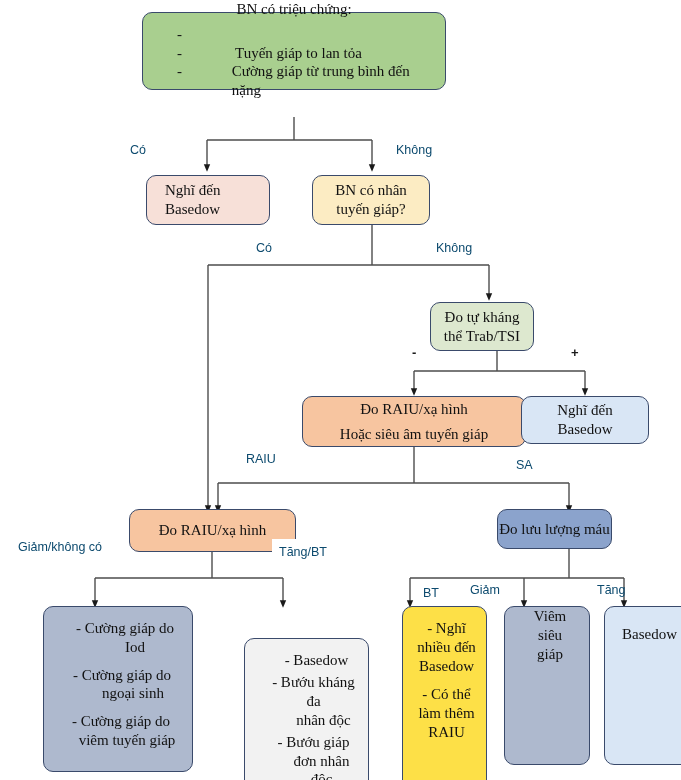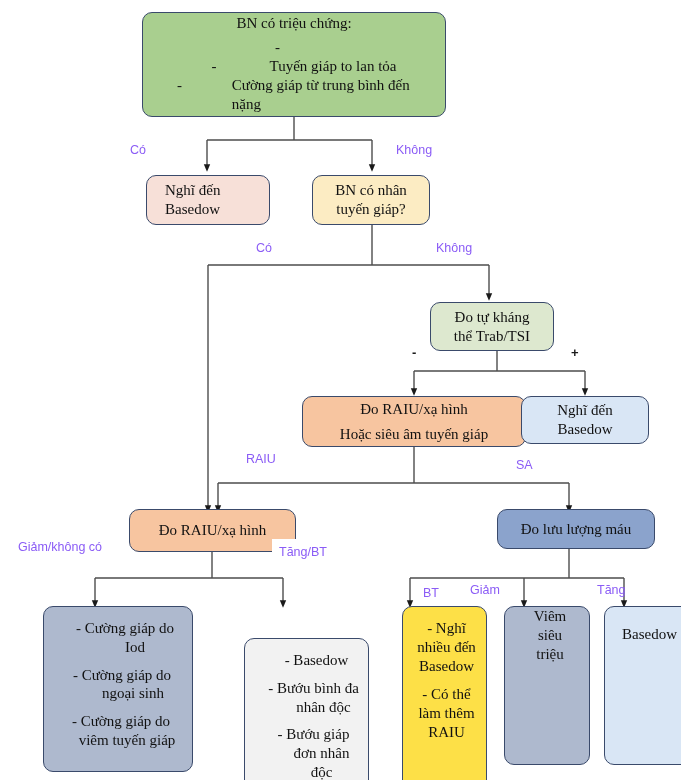--- a/index.html
+++ b/index.html
@@ -35,21 +35,21 @@
     color:#111;
     z-index:3;
   }
   .node .line{display:block;}
   .center{text-align:center;}
   .left{text-align:center;margin-left:23px;}
   .edge-label{
     position:absolute;
     font-family:"Liberation Sans", sans-serif;
     font-size:12.5px;
-    color:#8b5cf6;
+    color:#0c4a6e;
     white-space:nowrap;
     z-index:4;
   }
   .sym-label{
     position:absolute;
     font-family:"Liberation Sans", sans-serif;
     font-size:13px;
     font-weight:bold;
     color:#1a1a1a;
     z-index:4;
@@ -105,21 +105,21 @@
       <path d="M283,578 L283,604" marker-end="url(#ah)"></path>
 
       <path d="M569,549 L569,578"></path>
       <path d="M410,578 L624,578"></path>
       <path d="M410,578 L410,604" marker-end="url(#ah)"></path>
       <path d="M524,578 L524,604" marker-end="url(#ah)"></path>
       <path d="M624,578 L624,604" marker-end="url(#ah)"></path>
     </g>
   </svg>
 
-  <div class="node pad-root" style="left:142px;top:12px;width:304px;height:105px;background:#a9cf8f;align-items:center;">
+  <div class="node pad-root" style="left:142px;top:12px;width:304px;height:78px;background:#a9cf8f;">
     <div class="center" style="margin-bottom:6px;">BN có triệu chứng:</div>
     <div class="bullet-row">
       <span class="bullet-dash">-</span>
     </div>
     <div class="bullet-row">
       <span class="bullet-dash">-</span>
       <span>Tuyến giáp to lan tỏa</span>
     </div>
     <div class="bullet-row">
       <span class="bullet-dash">-</span>
@@ -130,80 +130,80 @@
   <div class="node center" style="left:146px;top:175px;width:124px;height:50px;background:#f7e0d8;padding-left:18px;align-items:flex-start;">
     <span class="line">Nghĩ đến</span>
     <span class="line">Basedow</span>
   </div>
 
   <div class="node center" style="left:312px;top:175px;width:118px;height:50px;background:#fcecc3;align-items:center;">
     <span class="line">BN có nhân</span>
     <span class="line">tuyến giáp?</span>
   </div>
 
-  <div class="node center" style="left:430px;top:302px;width:124px;height:49px;background:#dde8cf;align-items:center;">
+  <div class="node center" style="left:430px;top:302px;width:104px;height:49px;background:#dde8cf;align-items:center;">
     <span class="line">Đo tự kháng</span>
     <span class="line">thể Trab/TSI</span>
   </div>
 
   <div class="node center" style="left:302px;top:396px;width:224px;height:51px;background:#f7c5a0;align-items:center;gap:6px;">
     <span class="line">Đo RAIU/xạ hình</span>
     <span class="line">Hoặc siêu âm tuyến giáp</span>
   </div>
 
   <div class="node center" style="left:521px;top:396px;width:128px;height:48px;background:#d9e6f5;align-items:center;">
     <span class="line">Nghĩ đến</span>
     <span class="line">Basedow</span>
   </div>
 
   <div class="node center" style="left:129px;top:509px;width:167px;height:43px;background:#f7c5a0;align-items:center;">
     <span class="line">Đo RAIU/xạ hình</span>
   </div>
   <div class="occluder" style="left:272px;top:539px;width:58px;height:17px;"></div>
 
-  <div class="node center" style="left:497px;top:509px;width:158px;height:40px;background:#8ba3cc;align-items:center;">
+  <div class="node center" style="left:497px;top:509px;width:115px;height:40px;background:#8ba3cc;align-items:center;">
     <span class="line">Đo lưu lượng máu</span>
   </div>
 
   <div class="node left" style="left:20px;top:606px;width:150px;height:166px;background:#aeb9ce;padding:12px 10px 10px 14px;justify-content:flex-start;">
     <span class="line" style="padding-left:10px;">- Cường giáp do</span>
     <span class="line" style="padding-left:30px;">Iod</span>
     <span class="line" style="height:9px;"></span>
     <span class="line" style="padding-left:4px;">- Cường giáp do</span>
     <span class="line" style="padding-left:26px;">ngoại sinh</span>
     <span class="line" style="height:9px;"></span>
     <span class="line" style="padding-left:2px;">- Cường giáp do</span>
     <span class="line" style="padding-left:14px;">viêm tuyến giáp</span>
   </div>
 
   <div class="node left" style="left:221px;top:638px;width:125px;height:162px;background:#f2f2f2;padding:12px 8px 10px 16px;justify-content:flex-start;">
     <span class="line" style="padding-left:12px;">- Basedow</span>
     <span class="line" style="height:9px;"></span>
-    <span class="line" style="padding-left:6px;">- Bướu bình đa</span>
+    <span class="line" style="padding-left:6px;">- Bướu kháng đa</span>
     <span class="line" style="padding-left:26px;">nhân độc</span>
     <span class="line" style="height:9px;"></span>
     <span class="line" style="padding-left:6px;">- Bướu giáp</span>
     <span class="line" style="padding-left:22px;">đơn nhân</span>
     <span class="line" style="padding-left:22px;">độc</span>
   </div>
 
   <div class="node left" style="left:379px;top:606px;width:85px;height:189px;background:#fde047;padding:12px 6px 10px 10px;justify-content:flex-start;">
     <span class="line">- Nghĩ</span>
     <span class="line">nhiều đến</span>
     <span class="line">Basedow</span>
     <span class="line" style="height:10px;"></span>
     <span class="line">- Có thể</span>
     <span class="line">làm thêm</span>
     <span class="line">RAIU</span>
   </div>
 
   <div class="node left" style="left:481px;top:606px;width:86px;height:159px;background:#aeb9ce;padding:0 6px 10px 12px;justify-content:flex-start;">
     <span class="line">Viêm</span>
     <span class="line">siêu</span>
-    <span class="line">triệu</span>
+    <span class="line">giáp</span>
   </div>
 
   <div class="node left" style="left:581px;top:606px;width:87px;height:159px;background:#d9e6f5;padding:18px 6px 10px 10px;justify-content:flex-start;">
     <span class="line">Basedow</span>
   </div>
 
   <span class="edge-label" style="left:130px;top:143px;">Có</span>
   <span class="edge-label" style="left:396px;top:143px;">Không</span>
   <span class="edge-label" style="left:256px;top:241px;">Có</span>
   <span class="edge-label" style="left:436px;top:241px;">Không</span>

